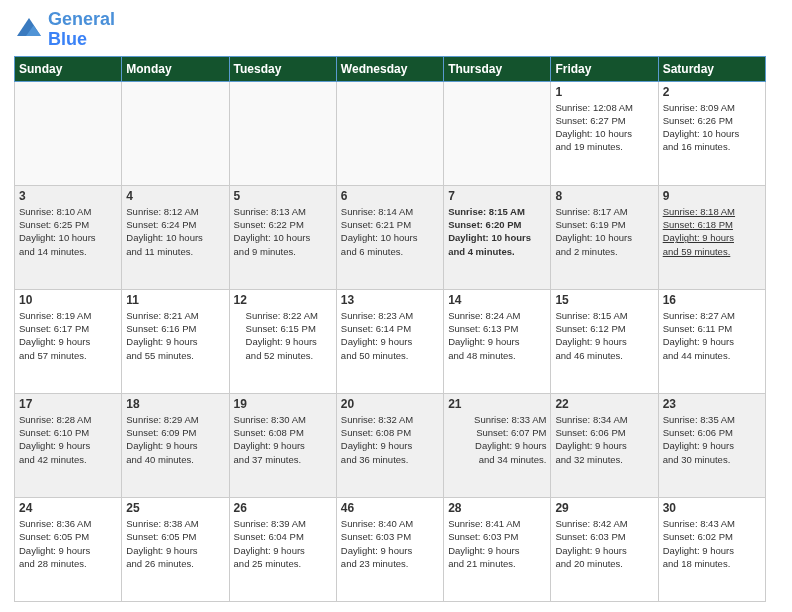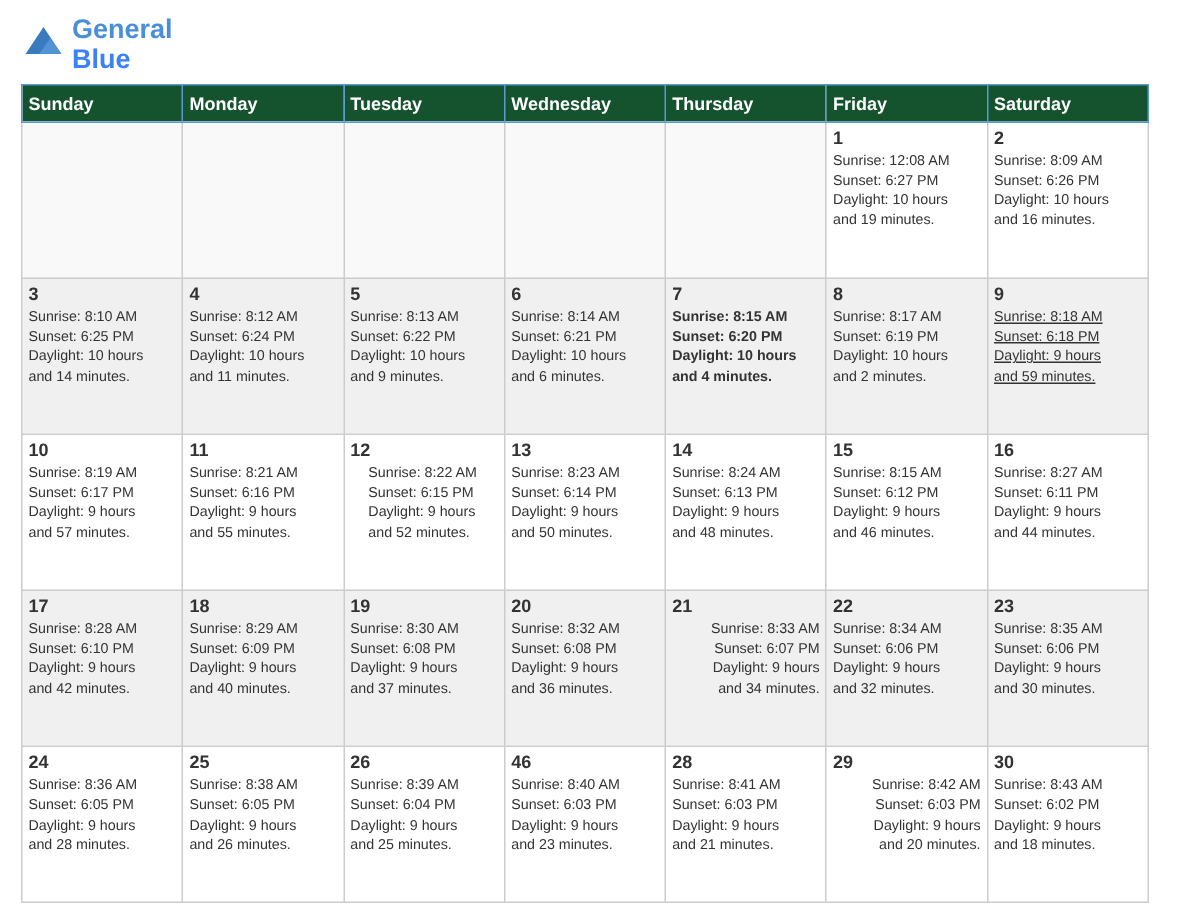--- a/index.html
+++ b/index.html
@@ -329,21 +329,21 @@
           </td>
           <td>
             <span class="day-num">28</span>
             <div class="day-info" style="white-space: pre-line;">Sunrise: 8:41 AM
 Sunset: 6:03 PM
 Daylight: 9 hours
 and 21 minutes.</div>
           </td>
           <td>
             <span class="day-num">29</span>
-            <div class="day-info" style="white-space: pre-line; text-align: right;">Sunrise: 8:42 AM
+            <div class="day-info" style="white-space: pre-line;">Sunrise: 8:42 AM
 Sunset: 6:03 PM
 Daylight: 9 hours
 and 20 minutes.</div>
           </td>
           <td>
             <span class="day-num">30</span>
             <div class="day-info" style="white-space: pre-line;">Sunrise: 8:43 AM
 Sunset: 6:02 PM
 Daylight: 9 hours
 and 18 minutes.</div>

